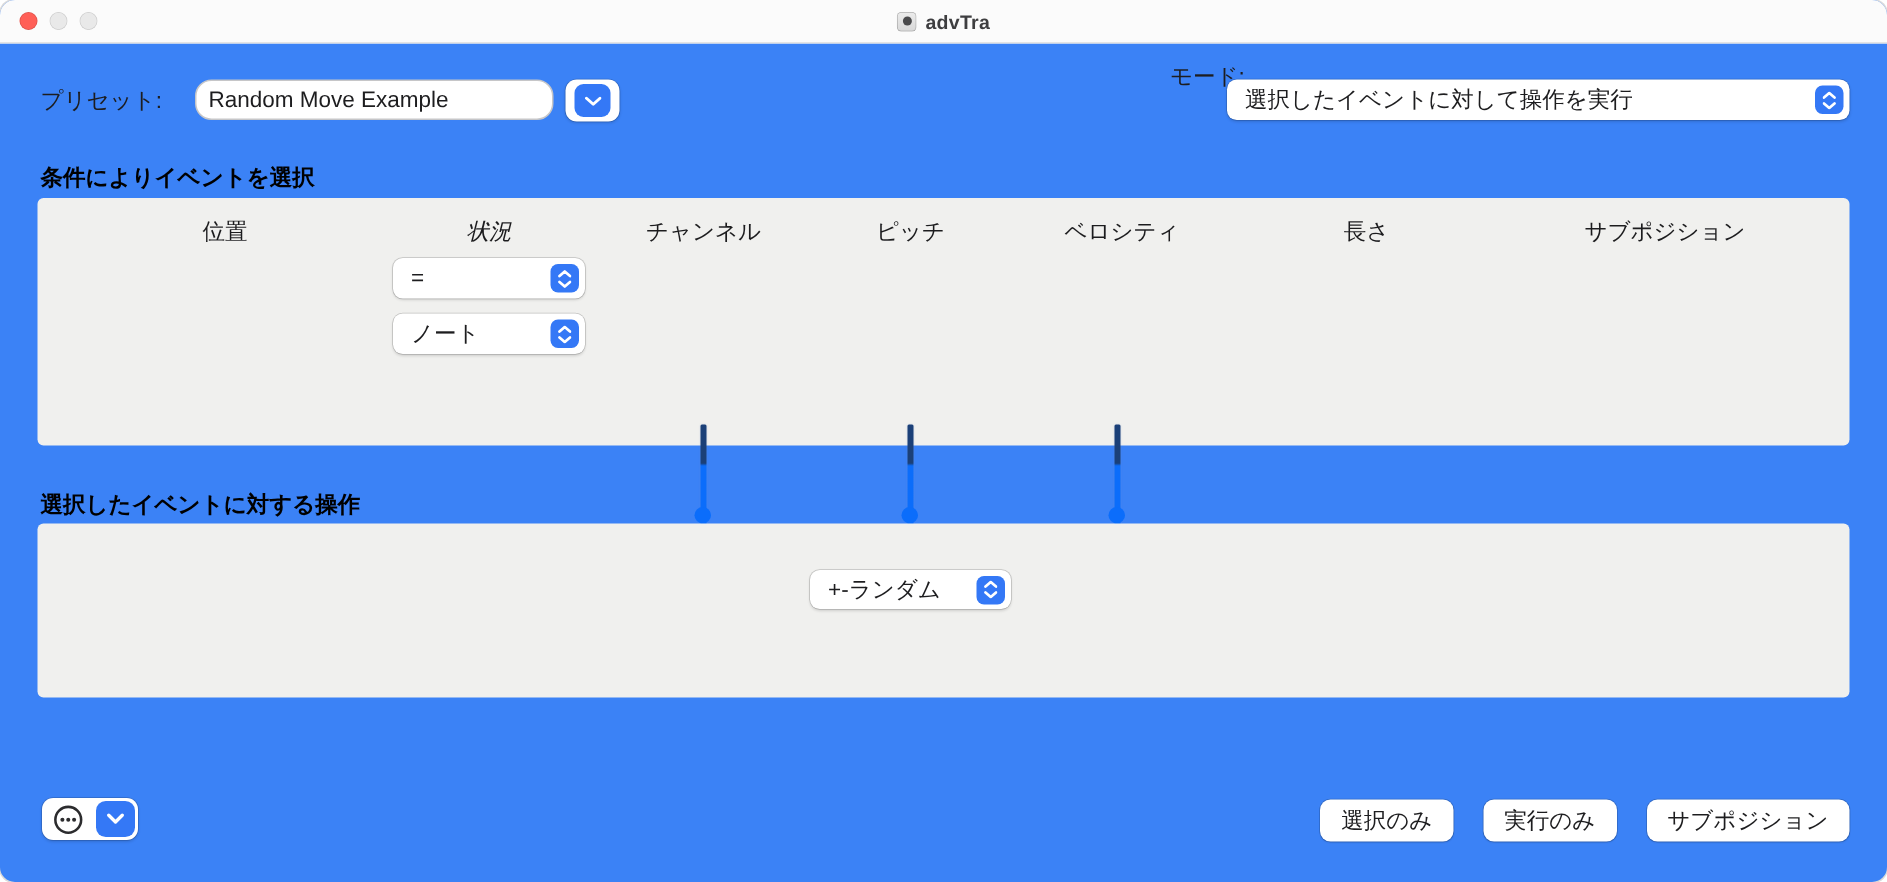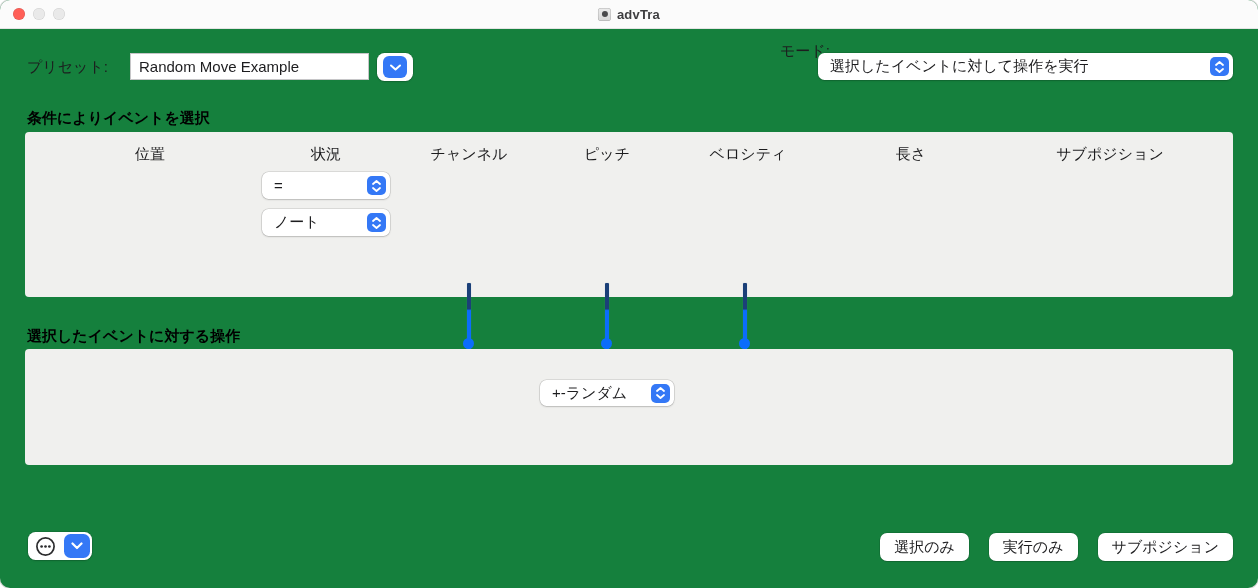--- a/index.html
+++ b/index.html
@@ -5,21 +5,21 @@
   :root{
     --accent:#3478f6;
     --line-bright:#0b6dfb;
     --line-dark:#1b4078;
     --panel:#f0f0ee;
   }
   *{margin:0;padding:0;box-sizing:border-box;}
   html,body{background:#ffffff;}
   body{font-family:"Liberation Sans","DejaVu Sans",sans-serif;width:1258px;height:588px;}
   .window{
-    position:relative;width:1258px;height:588px;background:#15803d;
+    position:relative;width:1258px;height:588px;background:#3b82f6;
     border-radius:10px;overflow:hidden;
     box-shadow:0 0 0 1px rgba(0,0,0,0.15);
   }
   
   .titlebar{
     position:absolute;left:0;top:0;width:100%;height:29px;
     background:#fbfbfb;border-bottom:1px solid #e4e4e4;
   }
   .traffic{position:absolute;top:8px;width:12px;height:12px;border-radius:50%;}
   .tl-close{left:13px;background:#ff5f57;box-shadow:inset 0 0 0 0.5px rgba(0,0,0,0.15);}
@@ -34,21 +34,21 @@
     background:linear-gradient(#ececec,#d8d8d8);
     box-shadow:inset 0 0 0 0.5px rgba(0,0,0,0.25);
     display:flex;align-items:center;justify-content:center;
   }
   .proxy-icon::after{content:"";width:6px;height:6px;border-radius:50%;background:#4a4a4c;}
   .title-text{font-size:13px;font-weight:600;color:#3e3e40;letter-spacing:.2px;}
   
   .field-label{position:absolute;font-size:15px;color:#1d1d1f;}
   .text-input{
     position:absolute;left:130px;top:53px;width:239px;height:27px;
-    border:1px solid #c6c6c8;border-radius:0;background:#fff;
+    border:1px solid #c6c6c8;border-radius:11px;background:#fff;
     font-family:inherit;font-size:15px;color:#1d1d1f;padding:0 8px;outline:none;
   }
   .pill-btn{
     position:absolute;background:#fff;border-radius:7.5px;
     box-shadow:0 0 0 0.5px rgba(0,0,0,0.18),0 1px 2px rgba(0,0,0,0.14);
     display:flex;align-items:center;justify-content:center;
   }
   .blue-sq{
     background:var(--accent);display:flex;align-items:center;justify-content:center;
   }
@@ -137,21 +137,21 @@
       <svg width="9" height="12" viewBox="0 0 9 12">
           <polyline points="1,4 4.5,1 8,4" fill="none" stroke="#fff" stroke-width="1.8" stroke-linecap="round" stroke-linejoin="round"></polyline>
           <polyline points="1,8 4.5,11 8,8" fill="none" stroke="#fff" stroke-width="1.8" stroke-linecap="round" stroke-linejoin="round"></polyline>
         </svg>
     </span>
   </div>
 
   <span class="section-title" style="left:27px;top:109px;">条件によりイベントを選択</span>
   <div class="panel panel-top">
     <span class="col-h" style="left:125px;">位置</span>
-    <span class="col-h" style="left:301px;">状況</span>
+    <span class="col-h" style="left:301px;font-style:italic;">状況</span>
     <span class="col-h" style="left:444px;">チャンネル</span>
     <span class="col-h" style="left:582px;">ピッチ</span>
     <span class="col-h" style="left:723px;">ベロシティ</span>
     <span class="col-h" style="left:886px;">長さ</span>
     <span class="col-h" style="left:1085px;">サブポジション</span>
 
     <div class="popup" style="left:237px;top:40px;width:128px;">
       <span class="popup-label">=</span>
       <span class="chev-box">
         <svg width="9" height="12" viewBox="0 0 9 12">

